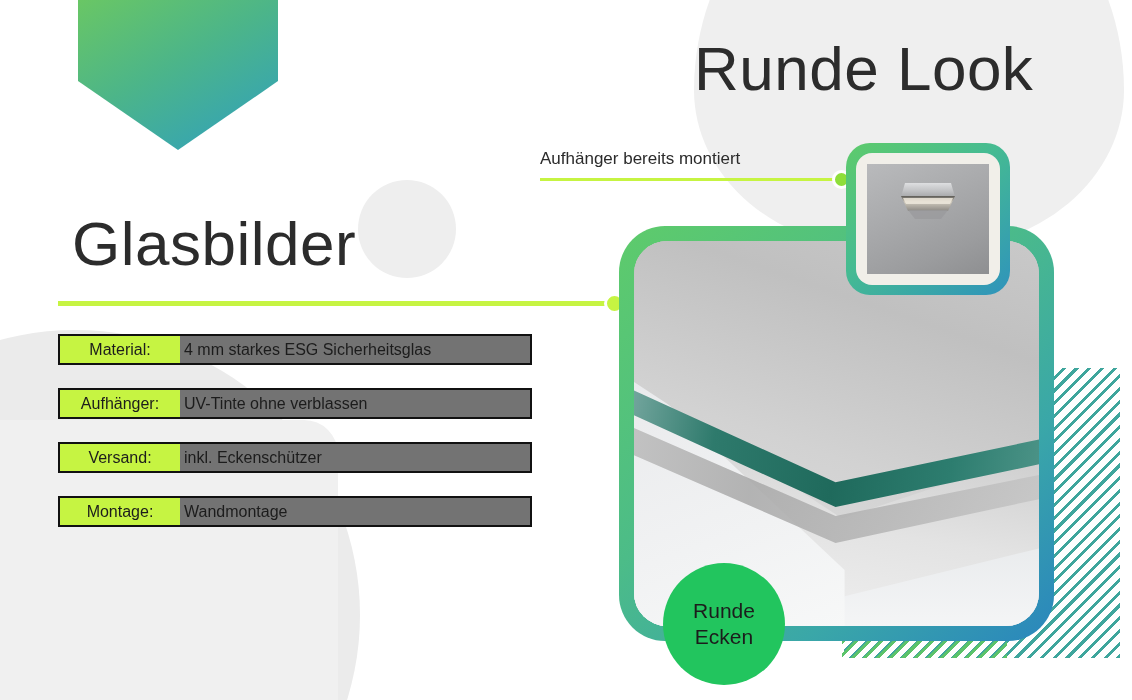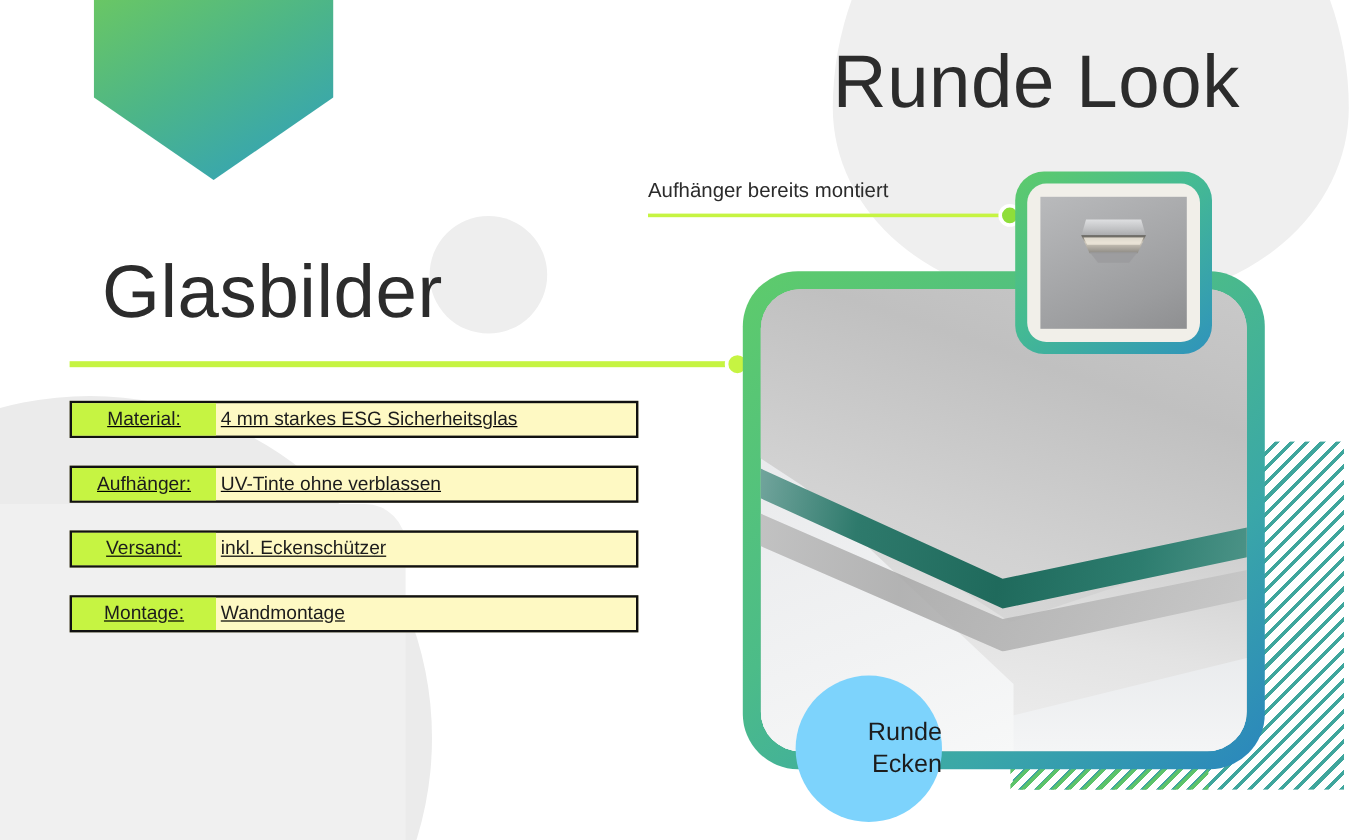--- a/index.html
+++ b/index.html
@@ -94,21 +94,21 @@
     left: 694px;
     top: 33px;
     font-size: 62px;
     font-weight: 400;
     letter-spacing: .5px;
     color: #2c2c2c;
     white-space: nowrap;
   }
   #title-glasbilder {
     position: absolute;
-    left: 85px;
+    left: 72px;
     top: 208px;
     font-size: 62px;
     font-weight: 400;
     letter-spacing: .5px;
     color: #2c2c2c;
     white-space: nowrap;
   }
 
   
   #connector-main {
@@ -137,23 +137,22 @@
     left: 58px;
     top: 334px;
     width: 474px;
   }
   .spec-row {
     display: flex;
     align-items: stretch;
     height: 31px;
     border: 2px solid #111111;
     margin-bottom: 23px;
-    background: #fef9c3;
-    box-sizing: border-box;
-    text-decoration: underline;
+    background: #737373;
+    box-sizing: border-box;
   }
   .spec-label {
     width: 120px;
     flex: 0 0 120px;
     background: #c6f442;
     display: flex;
     align-items: center;
     justify-content: center;
     font-size: 16px;
     color: #1c1c1c;
@@ -263,24 +262,24 @@
   }
 
   
   #badge-runde-ecken {
     position: absolute;
     left: 663px;
     top: 563px;
     width: 122px;
     height: 122px;
     border-radius: 50%;
-    background: #7dd3fc;
+    background: #22c55e;
     display: flex;
     flex-direction: column;
-    align-items: flex-end;
+    align-items: center;
     justify-content: center;
     line-height: 1.22;
     font-size: 21px;
     color: #1c1c1c;
     text-align: center;
   }
 
   
   #hanger-inset-frame {
     position: absolute;

